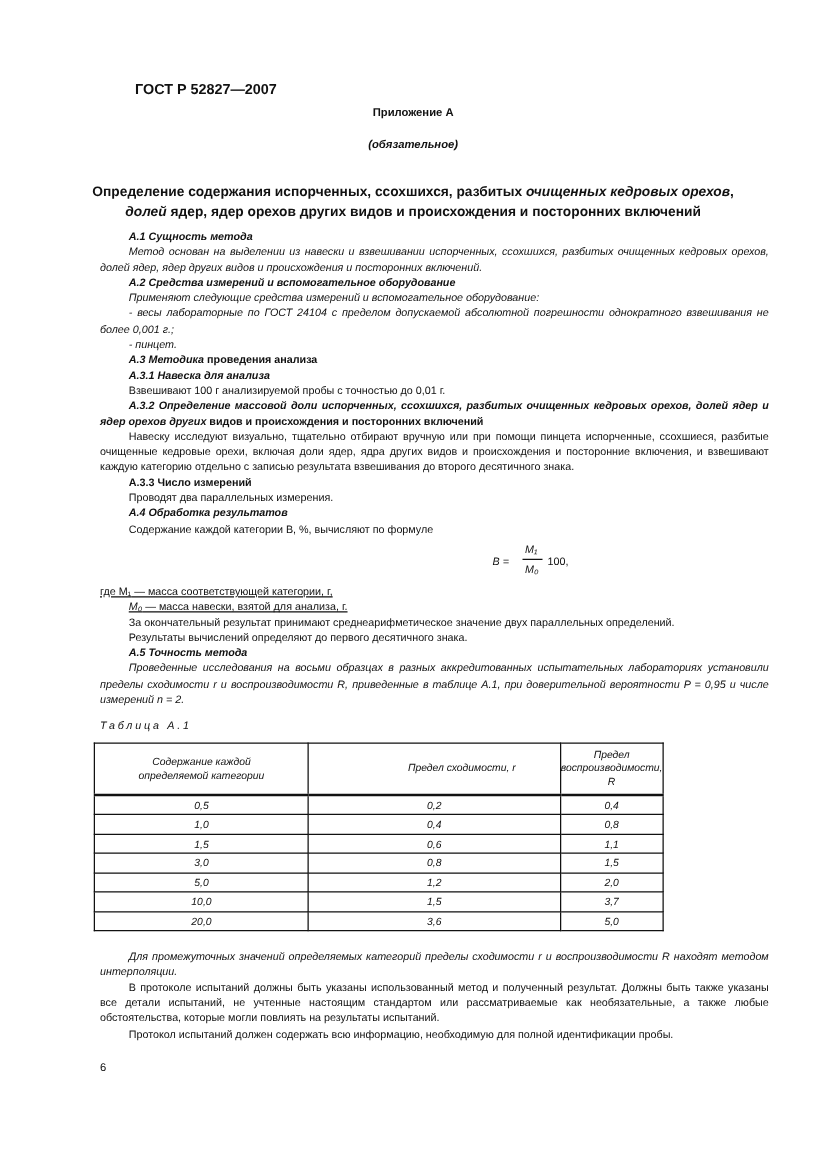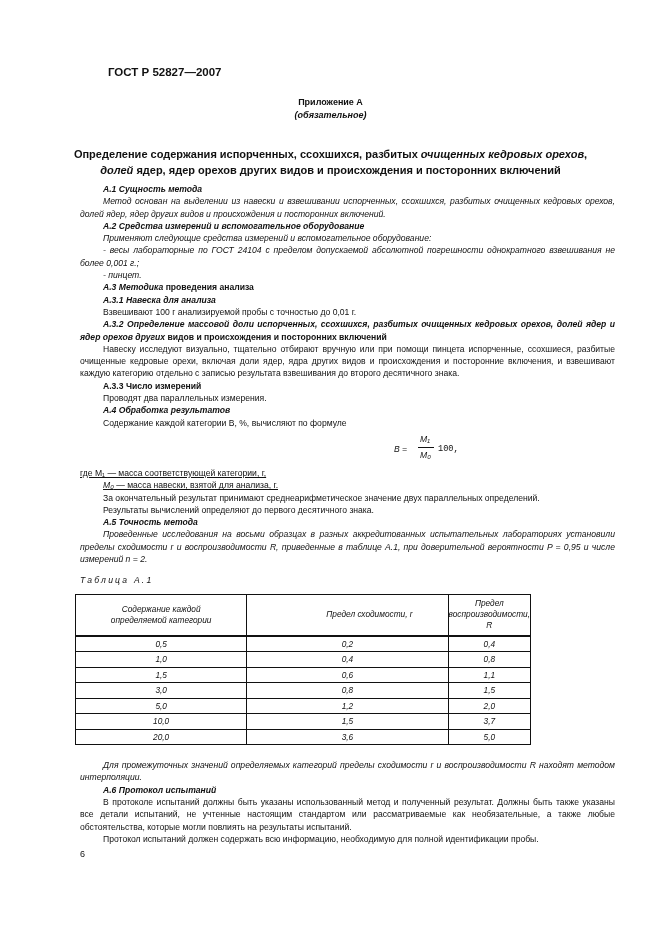--- a/index.html
+++ b/index.html
@@ -1,21 +1,21 @@
 <!DOCTYPE html>
 <html><head>
   <meta charset="utf-8">
   <style>
     html, body { margin: 0; padding: 0; background: #ffffff; }
     body { width: 661px; height: 936px; position: relative; overflow: hidden;
            font-family: "Liberation Sans", sans-serif; color: #111; font-size: 8.6px; line-height: 12.3px; }
     .page { position: absolute; left: 0; top: 0; width: 661px; height: 936px; }
     .hdr { position: absolute; left: 80px; top: 66px; font-weight: bold; font-size: 11.5px; margin-left: 28px; }
     .center { position: absolute; left: 0; width: 661px; text-align: center; }
-    .app-title { top: 96px; font-weight: bold; font-size: 9px; }
+    .app-title { top: 84px; font-weight: bold; font-size: 9px; }
     .app-sub { top: 109px; font-style: italic; font-weight: bold; font-size: 9px; }
     .title { top: 146px; font-weight: bold; font-size: 11px; line-height: 16px; }
     .body { position: absolute; left: 80px; width: 535px; top: 183px; text-align: justify; }
     .p { margin: 0; text-indent: 23px; }
     .sec { margin: 0; padding-left: 23px; font-weight: bold; }
     .it { font-style: italic; }
     .formula { position: relative; height: 38px; }
     .frac { position: absolute; left: 314px; top: 4px; font-style: italic; }
     .where { margin: 0; text-decoration: underline; }
     .where .ind { display: inline-block; width: 23px; }
@@ -54,21 +54,21 @@
     <p class="p">Проводят два параллельных измерения.</p>
     <p class="sec it">А.4  Обработка результатов</p>
     <p class="p">Содержание каждой категории B, %, вычисляют по формуле</p>
 
     <div class="formula">
       <div class="frac">
         <span style="position:absolute;left:0;top:10px;white-space:nowrap;">B =</span>
         <span style="position:absolute;left:26px;top:0;">M₁</span>
         <span style="position:absolute;left:24px;top:14px;width:16px;border-top:1px solid #111;"></span>
         <span style="position:absolute;left:26px;top:16px;">M₀</span>
-        <span style="position:absolute;left:44px;top:10px;font-style:normal;font-family:Liberation Mono, monospace;">100,</span>
+        <span style="position:absolute;left:44px;top:10px;font-style:normal;">100,</span>
       </div>
     </div>
 
     <p class="where"><span>где M₁</span><span> — масса соответствующей категории, г,</span></p>
     <p class="where"><span class="ind"></span><span class="it">M₀</span><span> — масса навески, взятой для анализа, г.</span></p>
     <p class="p">За окончательный результат принимают среднеарифметическое значение двух параллельных определений.</p>
     <p class="p">Результаты вычислений определяют до первого десятичного знака.</p>
     <p class="sec it">А.5  Точность метода</p>
     <p class="p it">Проведенные исследования на восьми образцах в разных аккредитованных испытательных лабораториях установили пределы сходимости r и воспроизводимости R, приведенные в таблице А.1, при доверительной вероятности P = 0,95 и числе измерений n = 2.</p>
 
@@ -114,19 +114,18 @@
           </tr>
           <tr>
             <td>20,0</td>
             <td>3,6</td>
             <td>5,0</td>
           </tr>
         </tbody>
     </table>
 
     <p class="p it" style="margin-top:14px;">Для промежуточных значений определяемых категорий пределы сходимости r и воспроизводимости R находят методом интерполяции.</p>
-    <p class="sec it">А.6  Протокол испытаний</p>
     <p class="p">В протоколе испытаний должны быть указаны использованный метод и полученный результат. Должны быть также указаны все детали испытаний, не учтенные настоящим стандартом или рассматриваемые как необязательные, а также любые обстоятельства, которые могли повлиять на результаты испытаний.</p>
     <p class="p">Протокол испытаний должен содержать всю информацию, необходимую для полной идентификации пробы.</p>
   </div>
 
   <div class="pagenum">6</div>
 </div>
 
 </body></html>

